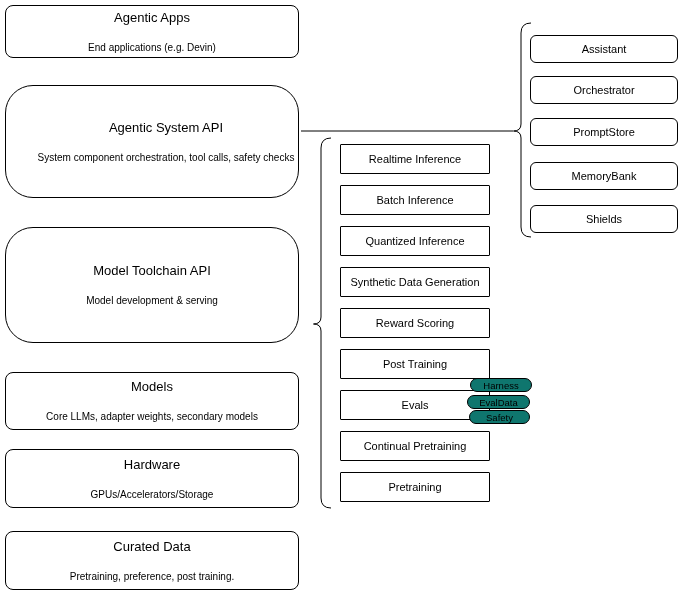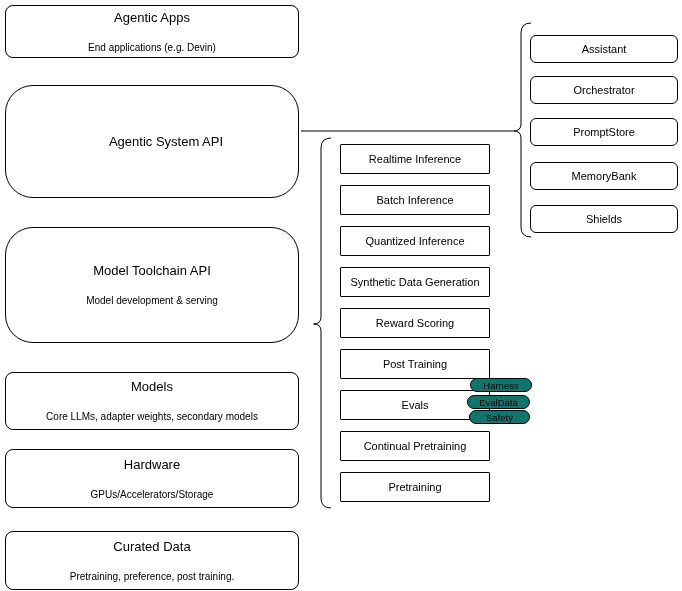--- a/index.html
+++ b/index.html
@@ -61,20 +61,21 @@
     <path d="M531 23 Q521 23 521 33 L521 124 Q521 131 513.5 131 Q521 131 521 138 L521 227 Q521 237 531 237" stroke="#000000" stroke-width="1" fill="none"></path>
   </svg>
 
   <div class="box r-small" style="left:5px; top:5px; width:294px; height:53px;">
     <div class="title">Agentic Apps</div>
     <div class="subtitle">End applications (e.g. Devin)</div>
   </div>
 
   <div class="box r-big" style="left:5px; top:85px; width:294px; height:113px;padding-left:28px;">
     <div class="title">Agentic System API</div>
+    <div class="subtitle">System component orchestration, tool calls, safety checks</div>
   </div>
 
   <div class="box r-big" style="left:5px; top:227px; width:294px; height:116px;">
     <div class="title">Model Toolchain API</div>
     <div class="subtitle">Model development &amp; serving</div>
   </div>
 
   <div class="box r-small" style="left:5px; top:372px; width:294px; height:58px;">
     <div class="title">Models</div>
     <div class="subtitle">Core LLMs, adapter weights, secondary models</div>

